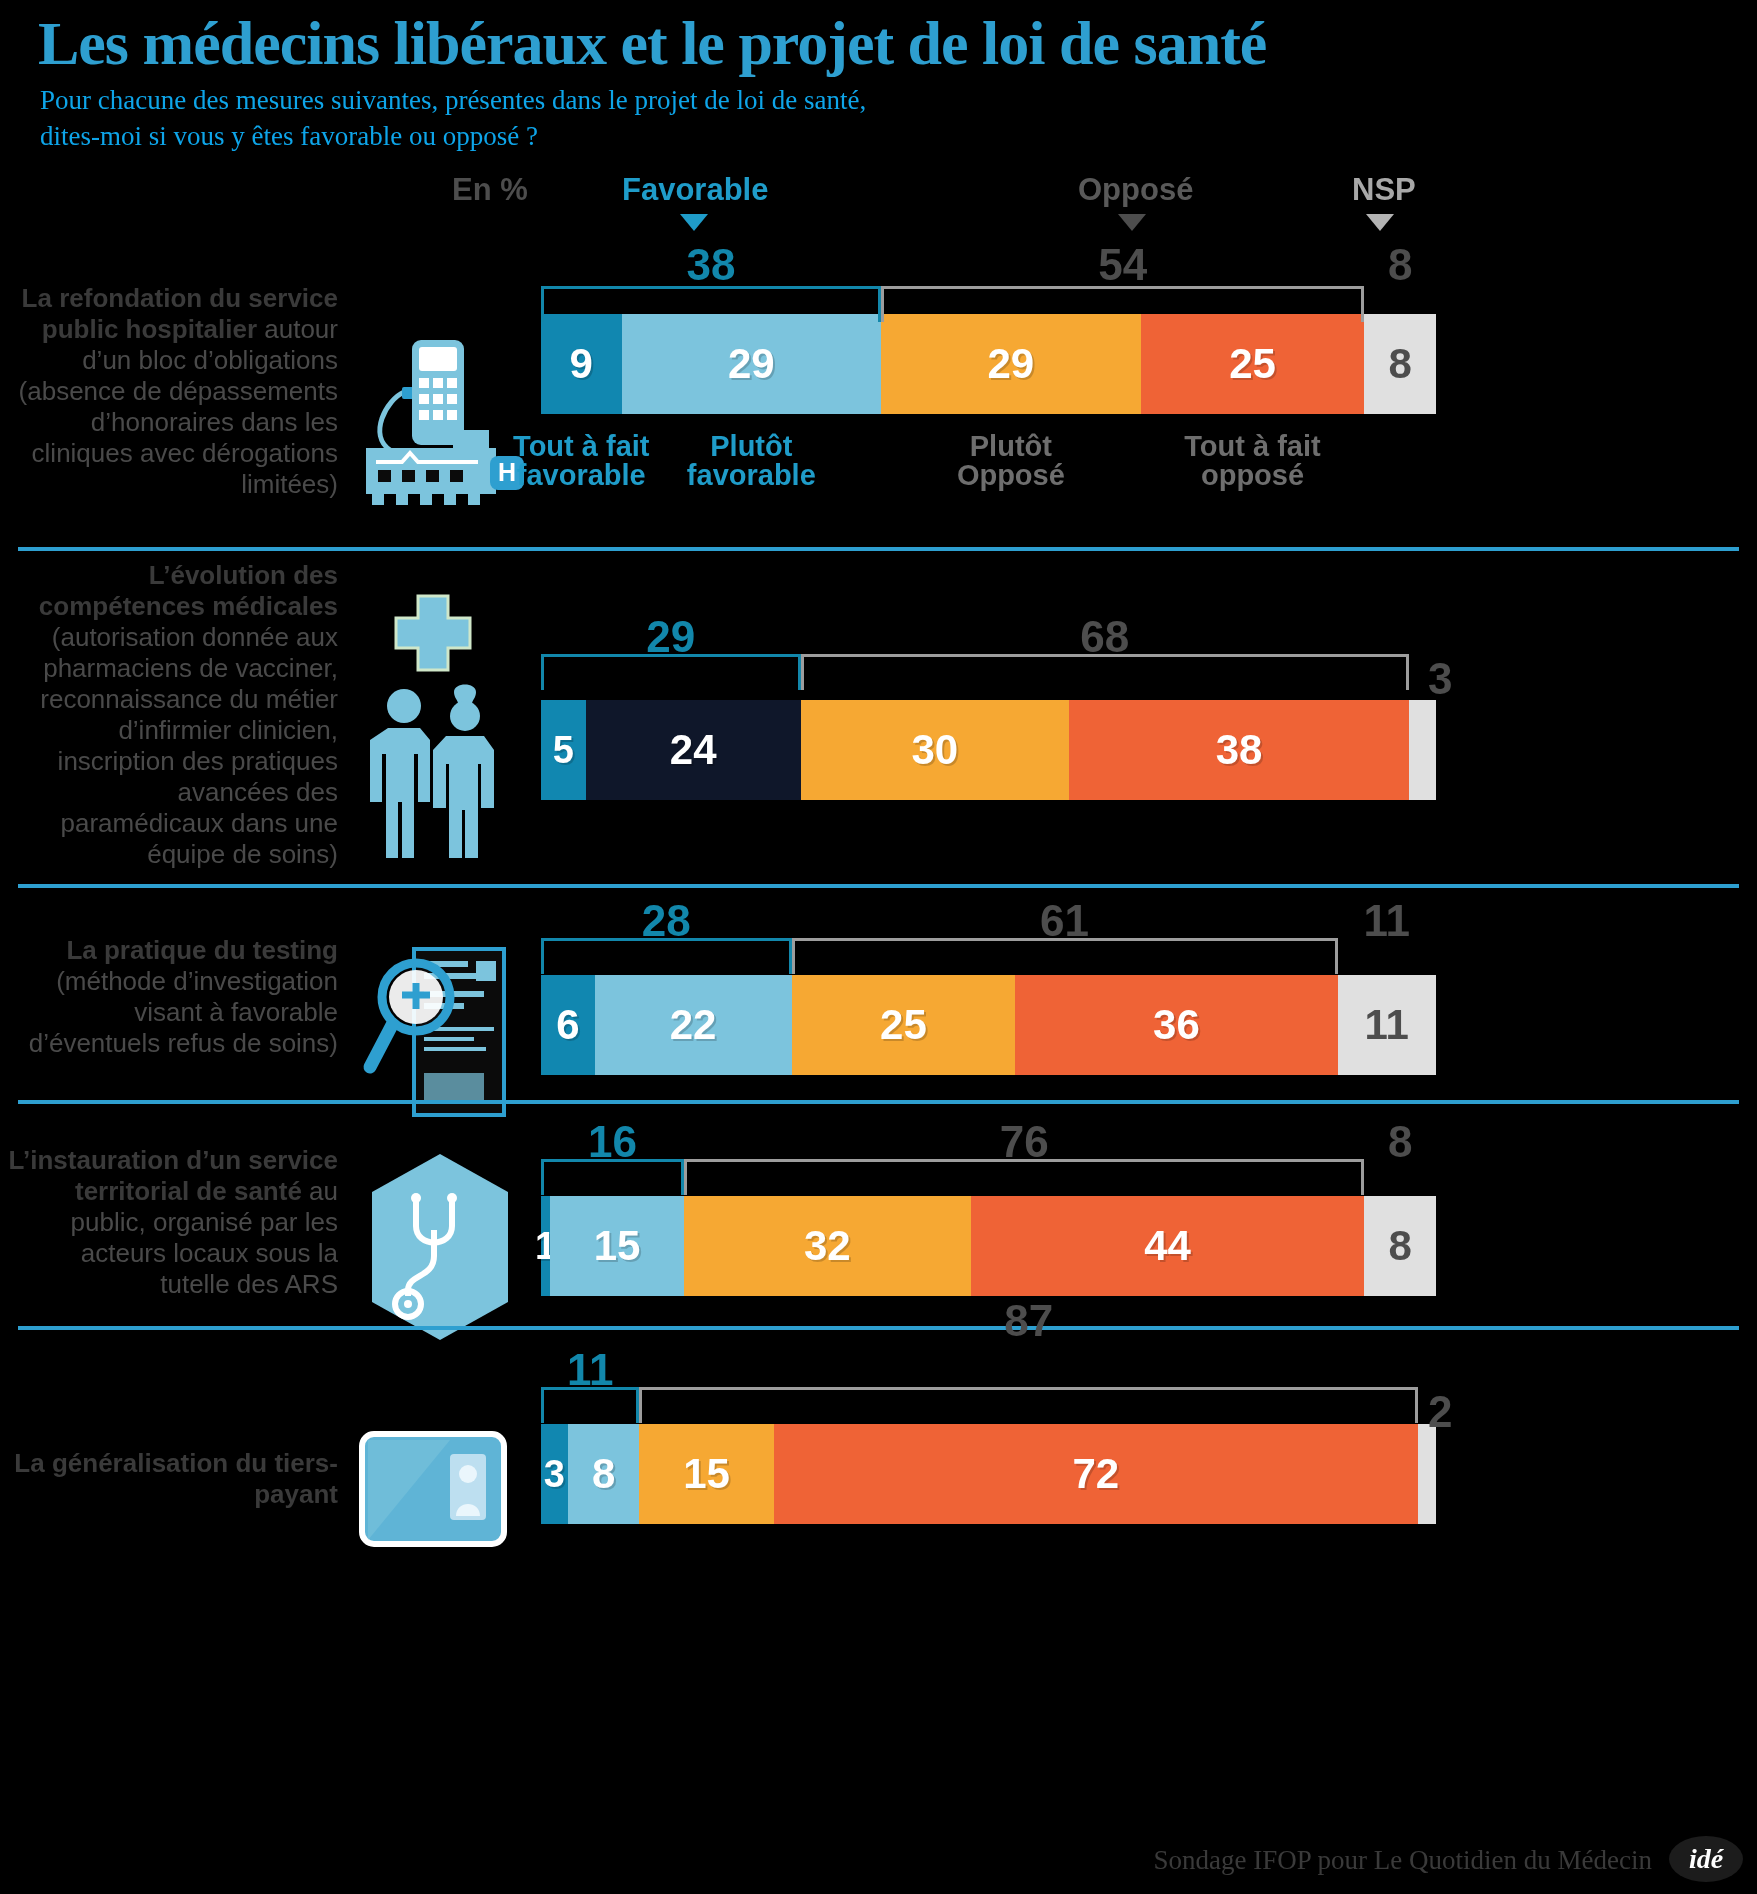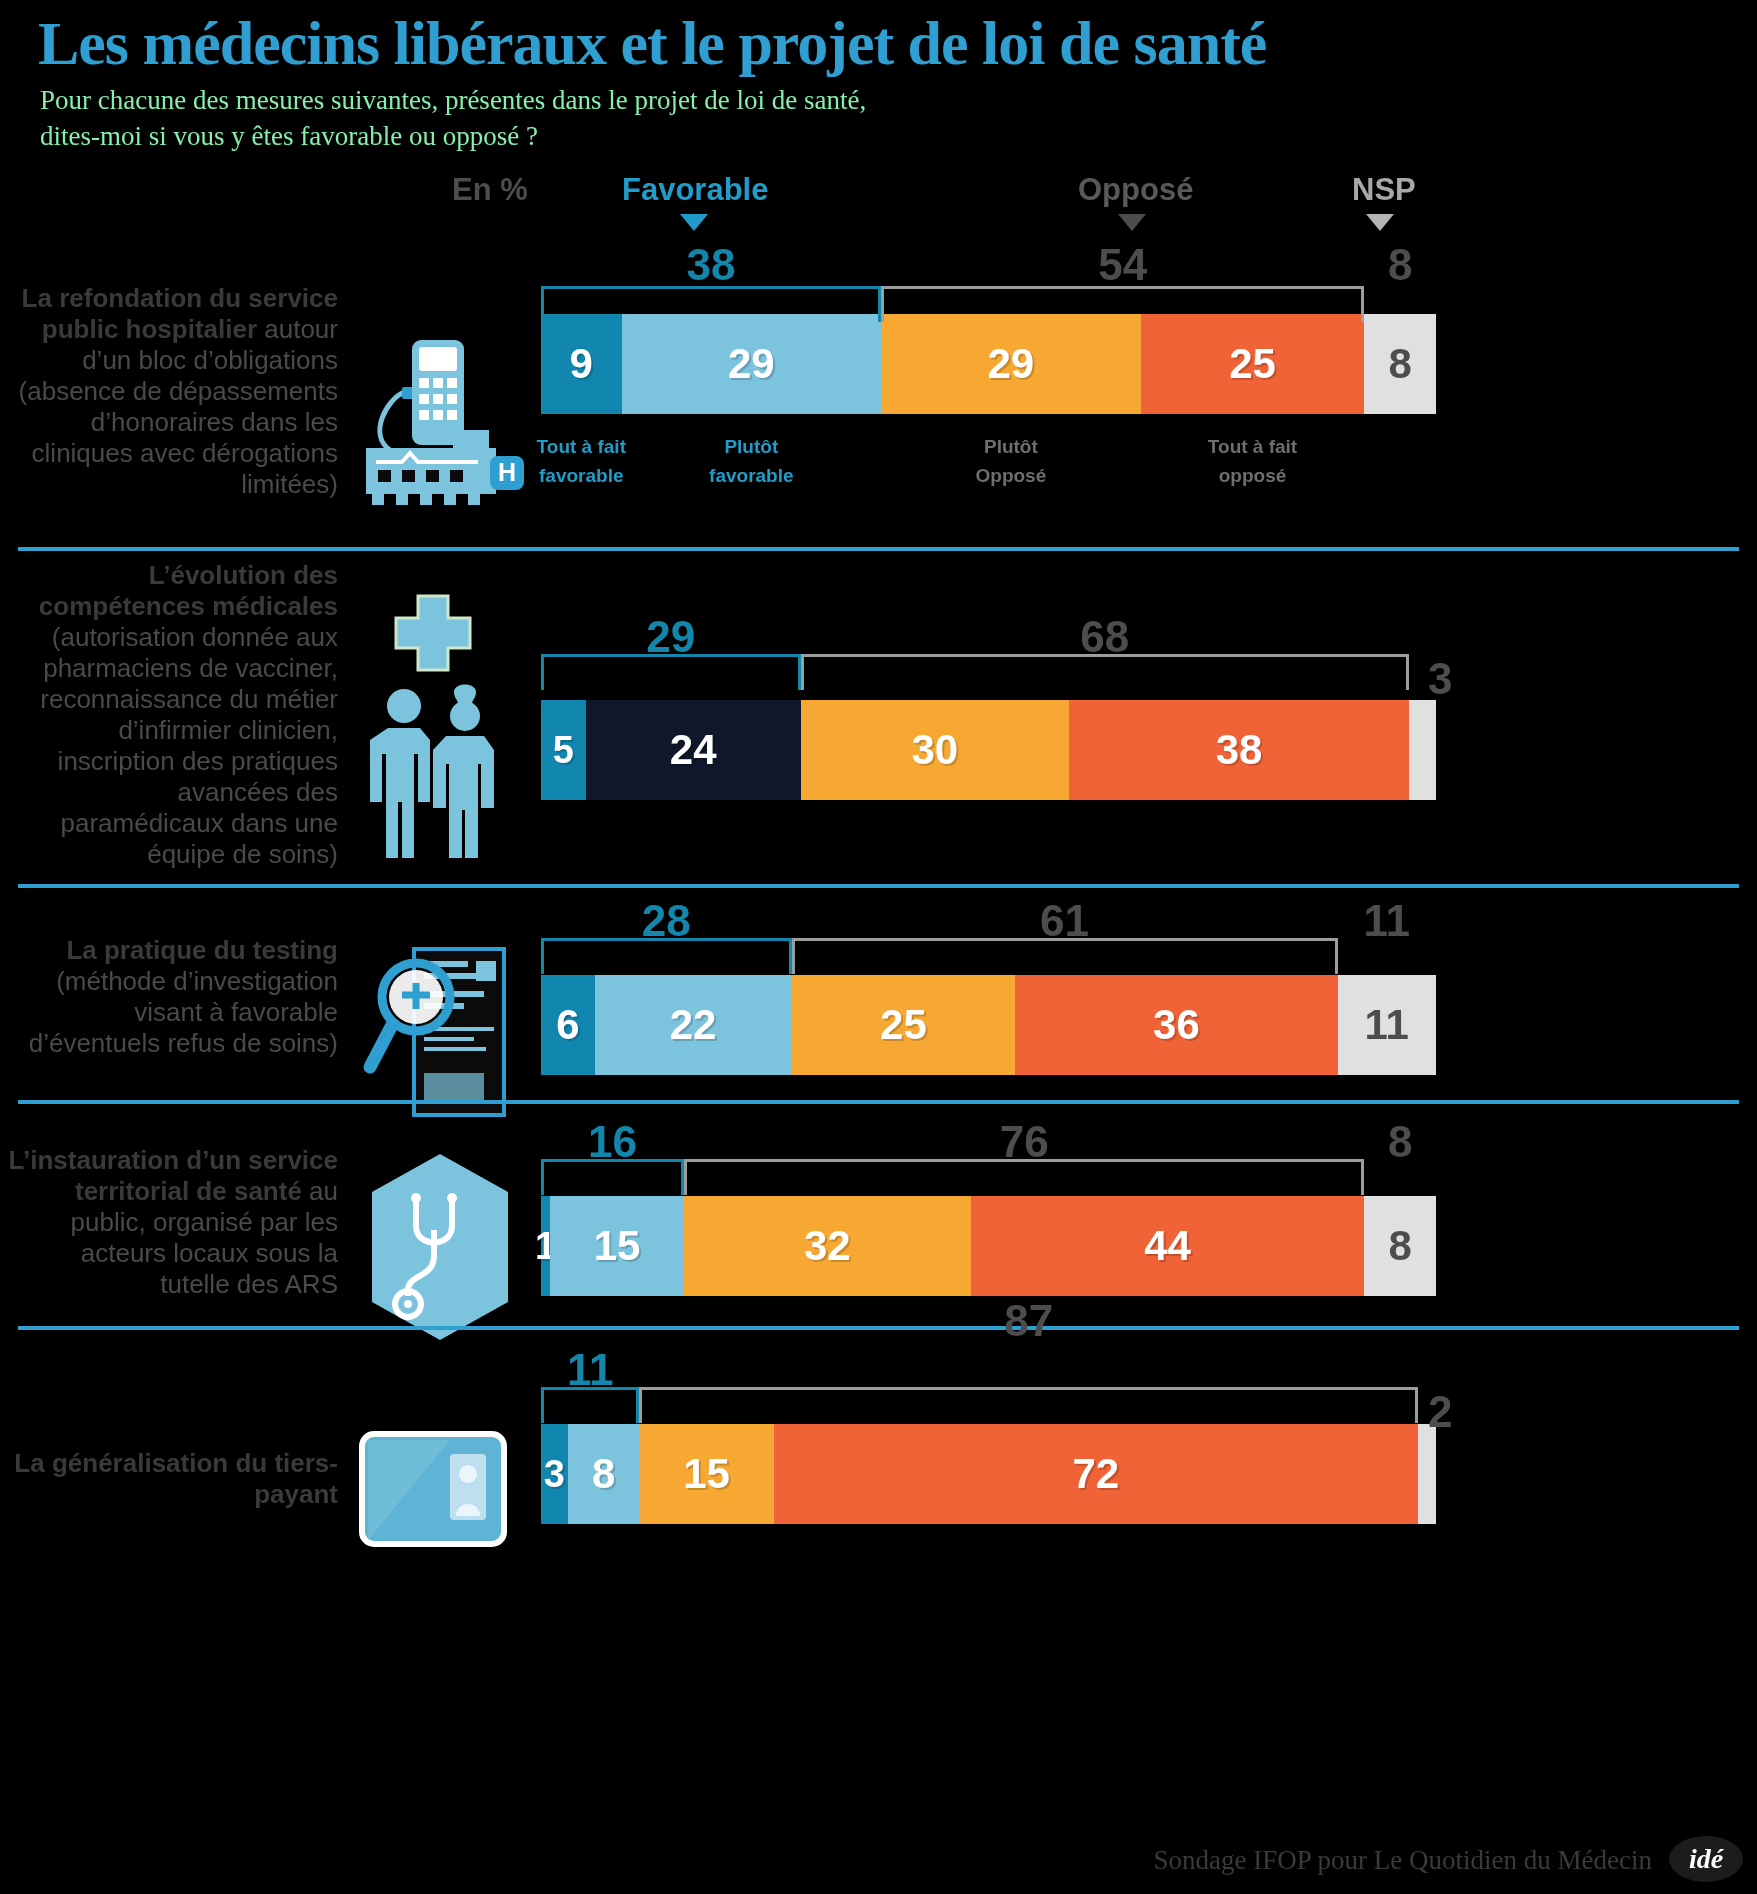--- a/index.html
+++ b/index.html
@@ -20,21 +20,21 @@
     font-size:62px;
     letter-spacing:-1px;
     color:#2e9fd0;
     white-space:nowrap;
   }
   .subtitle{
     position:absolute;left:40px;top:82px;
     font-family:"Liberation Serif", serif;
     font-size:27px;
     line-height:36px;
-    color:#86efac;
+    color:#0ea5e9;
     white-space:pre-line;
   }
 
   
   .colhead{position:absolute;top:172px;height:46px;}
   .colhead span{
     font-family:"Liberation Sans Narrow","Liberation Sans",sans-serif;
     font-weight:bold;font-size:31px;letter-spacing:0px;
   }
   #hd-enpct{left:452px;color:#4d4d4d;}
@@ -84,21 +84,21 @@
     font-weight:bold;font-size:44px;
     text-align:center;
   }
   .total.fav{color:#1287ab;}
   .total.opp{color:#4d4d4d;}
   .total.nsp{color:#4d4d4d;}
 
   
   .legend{position:absolute;top:0;text-align:center;
     font-family:"Liberation Sans Narrow","Liberation Sans",sans-serif;
-    font-weight:bold;font-size:19px;line-height:29px;white-space:pre-line;}
+    font-weight:bold;font-size:29px;line-height:29px;white-space:pre-line;}
   .legend.blue{color:#1f9cc9;}
   .legend.grey{color:#6e6e6e;}
 
   
   .icon{position:absolute;}
 
   
   .footer{
     position:absolute;right:105px;bottom:18px;
     font-family:"Liberation Serif", serif;

